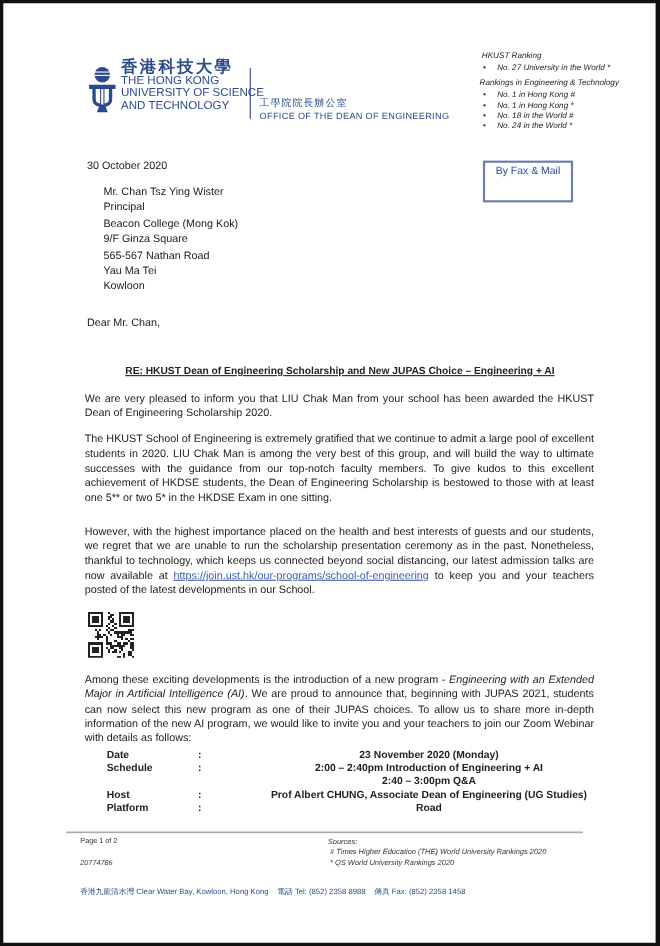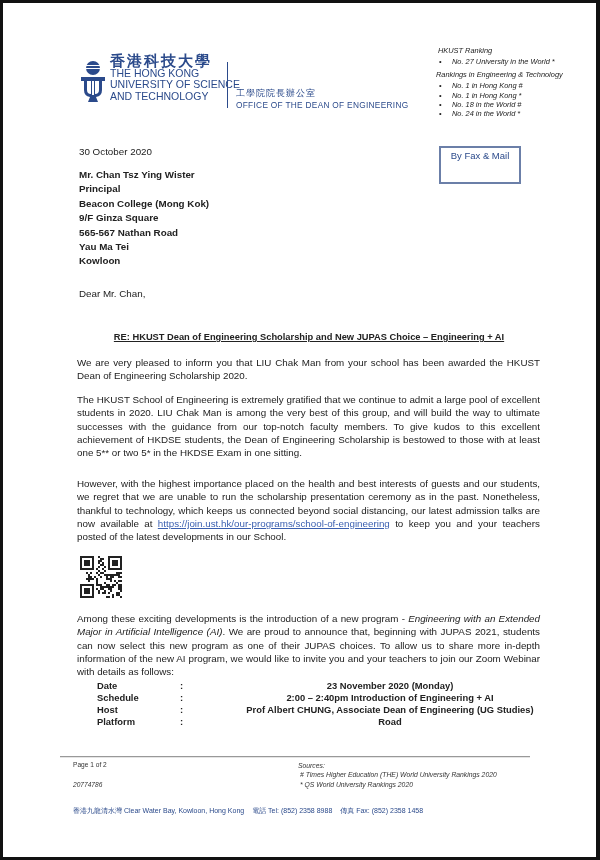--- a/index.html
+++ b/index.html
@@ -36,21 +36,21 @@
 
     .fax-box {
       left: 439px; top: 146px; width: 82px; height: 38px;
       border: 2px solid #6b7fa8; box-sizing: border-box;
       color: #2b4a8b; font-size: 9.5px; text-align: center; line-height: 16px;
     }
 
     
     .doc-text { font-size: 9.8px; line-height: 13.3px; color: #222; }
     .date { left: 79px; top: 145px; }
-    .address { left: 79px; top: 168px; line-height: 14.4px; font-weight: bold; }
+    .address { left: 94px; top: 168px; line-height: 14.4px; }
     .salutation { left: 79px; top: 287px; }
     .subject { left: 79px; top: 331px; width: 460px; text-align: center; font-weight: bold; text-decoration: underline; font-size: 9.3px; }
     .para { left: 77px; width: 463px; text-align: justify; }
     .p1 { top: 356px; }
     .p2 { top: 393px; }
     .p3 { top: 477px; }
     .p4 { top: 612px; }
     .link { color: #3a5fb0; text-decoration: underline; }
     .qr { left: 80px; top: 556px; width: 42px; height: 42px; }
 
@@ -252,20 +252,21 @@
       <span class="val">23 November 2020 (Monday)</span>
     </div>
   <div class="row">
       <span class="lbl">Schedule</span>
       <span class="colon">:</span>
       <span class="val">2:00 – 2:40pm Introduction of Engineering + AI</span>
     </div>
   <div class="row">
       <span class="lbl"></span>
       <span class="colon"></span>
+      <span class="val">2:40 – 3:00pm Q&amp;A</span>
     </div>
   <div class="row">
       <span class="lbl">Host</span>
       <span class="colon">:</span>
       <span class="val">Prof Albert CHUNG, Associate Dean of Engineering (UG Studies)</span>
     </div>
   <div class="row">
       <span class="lbl">Platform</span>
       <span class="colon">:</span>
       <span class="val">Road</span>

